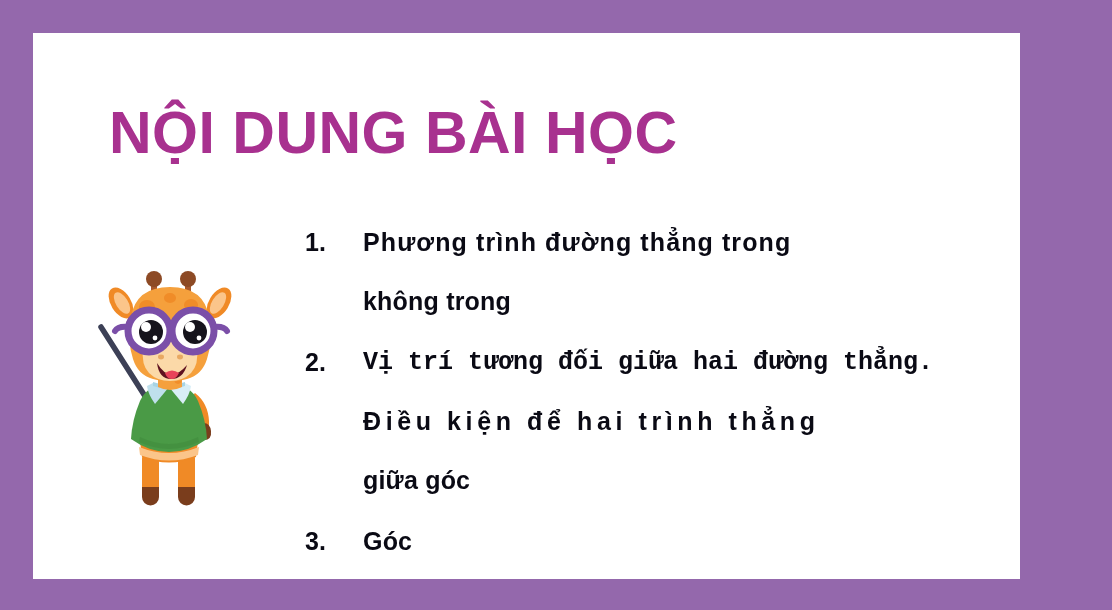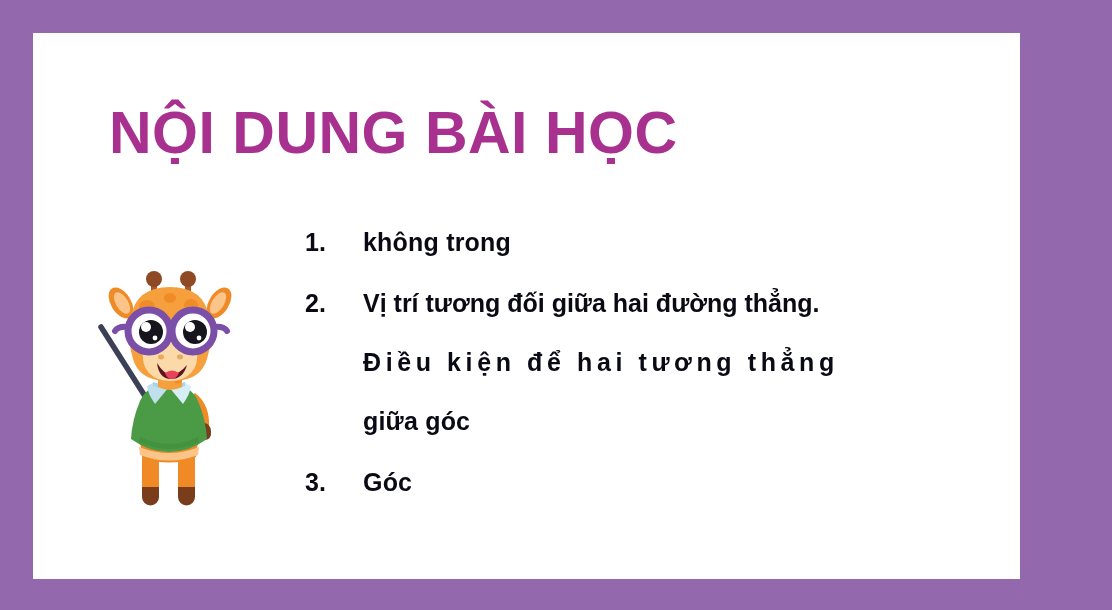--- a/index.html
+++ b/index.html
@@ -70,21 +70,21 @@
     font-size: 25px;
     font-weight: 700;
   }
 
   .item-text {
     flex: 1 1 auto;
   }
 
   .item-line { display: block; white-space: nowrap; }
   .sp-1 { letter-spacing: 1.1px; }
-  .sp-2 { letter-spacing: 0px; }
+  .sp-2 { letter-spacing: 0px; font-family: Liberation Mono, monospace; }
   .sp-3 { letter-spacing: 4.6px; }
   .sp-0 { letter-spacing: 0.2px; }
 
   
   #mascot {
     position: absolute;
     left: 62px;
     top: 232px;
     width: 152px;
     height: 248px;
@@ -219,29 +219,30 @@
         </g>
 
       </svg>
     </div>
 
     <ol id="content-list">
 
       <li class="content-item">
         <span class="item-number">1.</span>
         <span class="item-text">
+          <span class="item-line sp-1">Phương trình đường thẳng trong</span>
           <span class="item-line sp-0">không trong</span>
         </span>
       </li>
 
       <li class="content-item">
         <span class="item-number">2.</span>
         <span class="item-text">
           <span class="item-line sp-2">Vị trí tương đối giữa hai đường thẳng.</span>
-          <span class="item-line sp-3">Điều kiện để hai tương thẳng</span>
+          <span class="item-line sp-3">Điều kiện để hai trình thẳng</span>
           <span class="item-line sp-0">giữa góc</span>
         </span>
       </li>
 
       <li class="content-item">
         <span class="item-number">3.</span>
         <span class="item-text">
           <span class="item-line sp-0">Góc</span>
         </span>
       </li>

